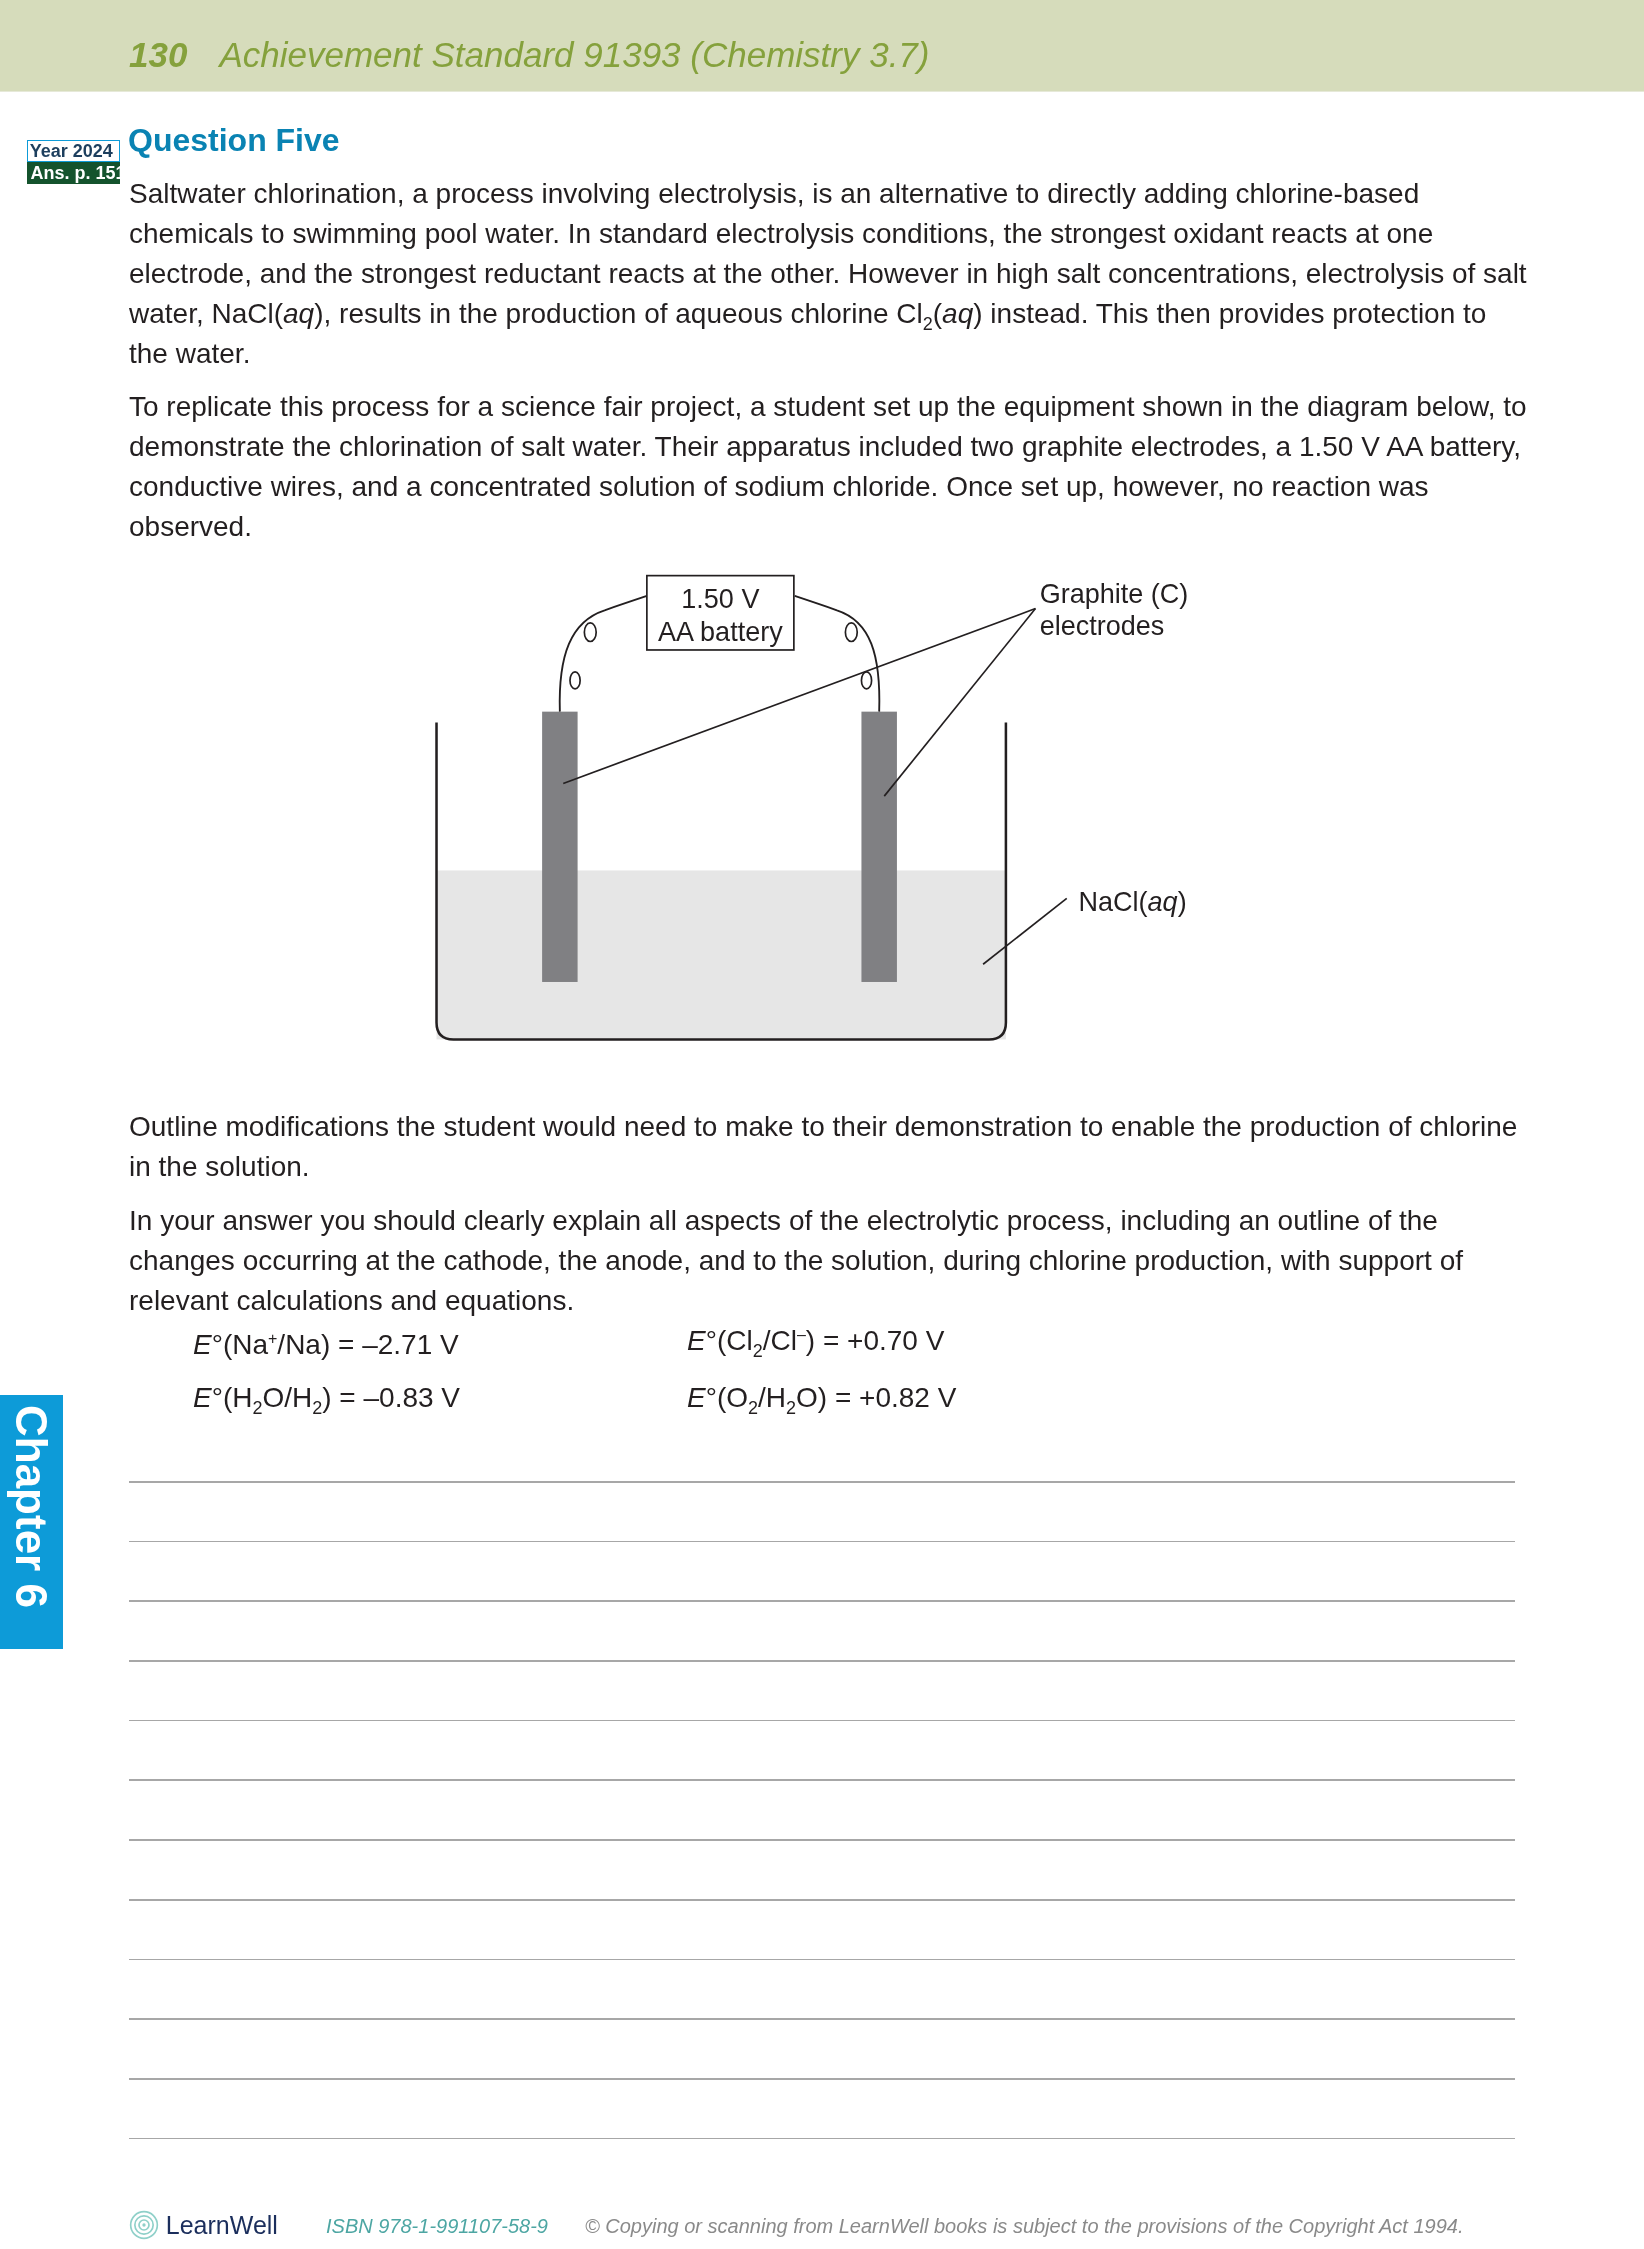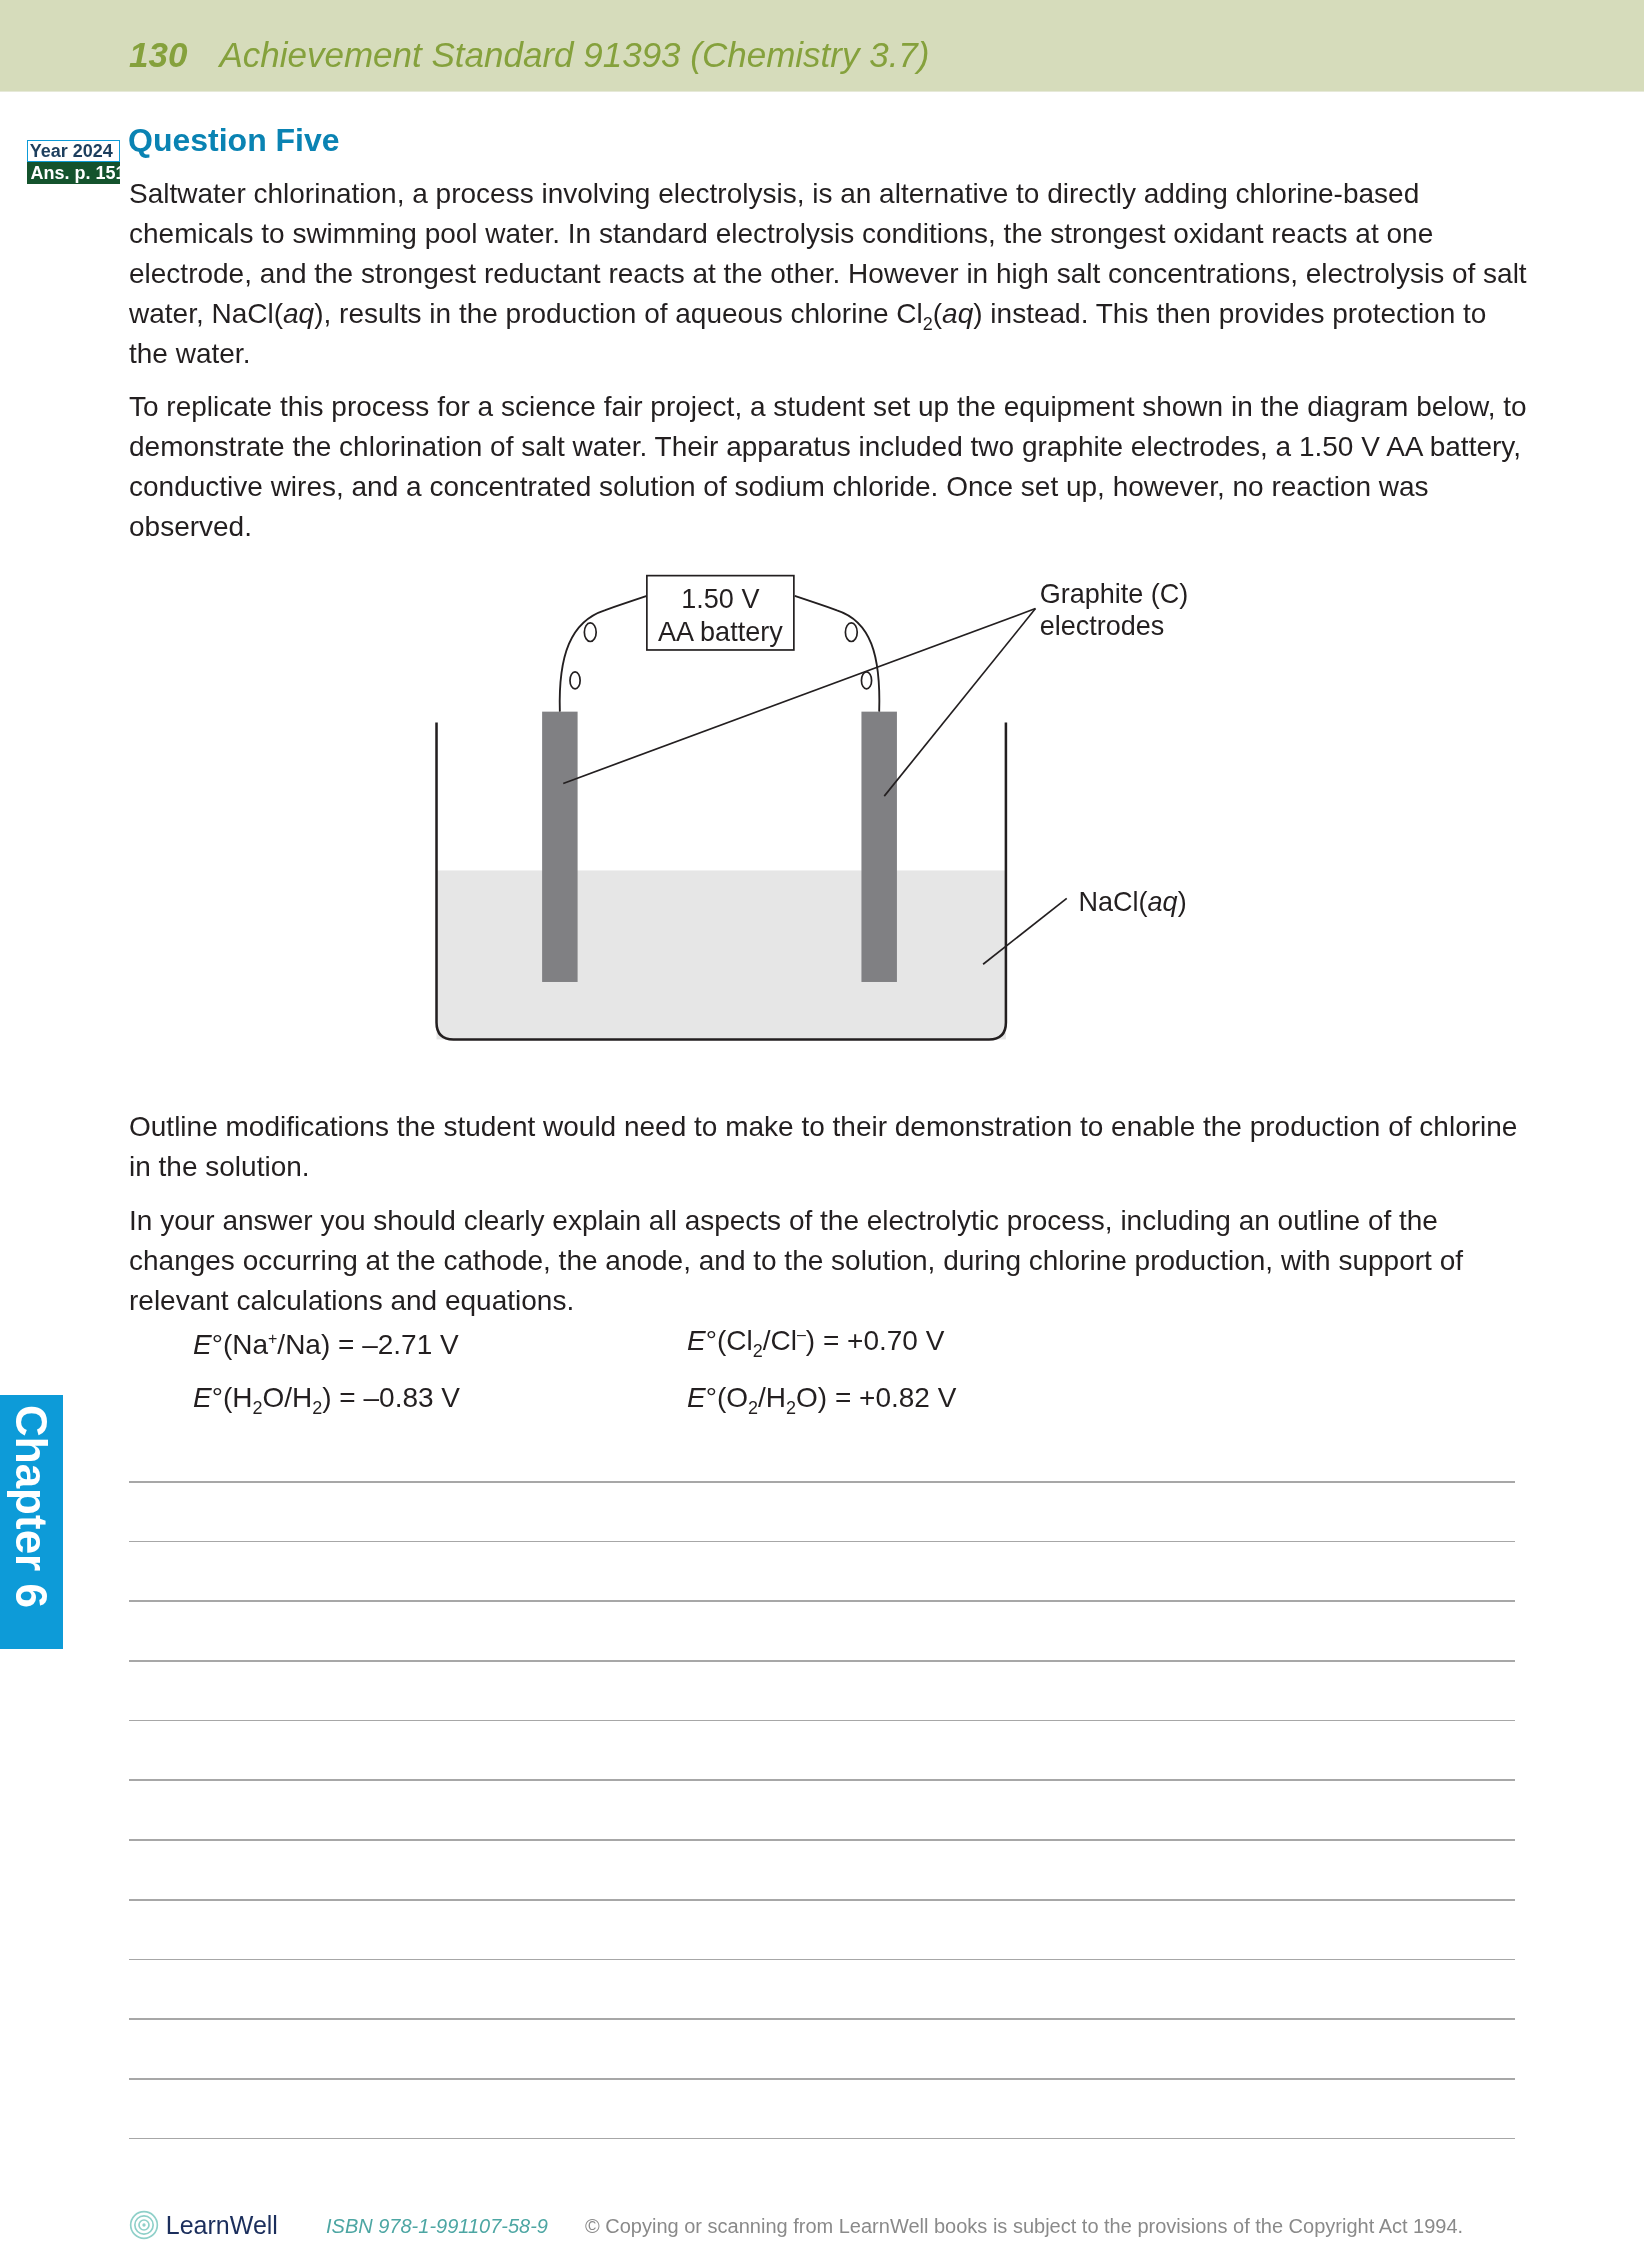--- a/index.html
+++ b/index.html
@@ -53,21 +53,21 @@
   .pot sub { font-size: 18px; vertical-align: -6.8px; line-height: 0; }
   .pot sup { font-size: 16px; vertical-align: 10px; line-height: 0; }
 
   .answer-lines { position: absolute; left: 129px; top: 1481px; width: 1386px; }
   .answer-line { height: 1.7px; background: #a7a7a7; margin-bottom: 58px; }
 
   .footer { position: absolute; left: 129px; top: 2181px; width: 1403px; height: 34px; margin-top: 29px; }
   .logo { position: absolute; left: 0; top: 0; display: flex; align-items: center; }
   .logo-text { font-size: 25px; color: #1b2e5c; margin-left: 6.8px; }
   .isbn { position: absolute; left: 197px; top: 5px; font-size: 20px; font-style: italic; color: #4da6a3; white-space: nowrap; }
-  .copyright { position: absolute; left: 456px; top: 5px; font-size: 20px; color: #8a8a8a; white-space: nowrap; }
+  .copyright { position: absolute; left: 456px; top: 5px; font-size: 20px; font-style: italic; color: #8a8a8a; white-space: nowrap; }
 </style>
 </head>
 <body>
 
 <div class="header-band">
   <div class="header-text">
     <span class="page-no">130</span><span>Achievement Standard 91393 (Chemistry 3.7)</span>
   </div>
 </div>
 

